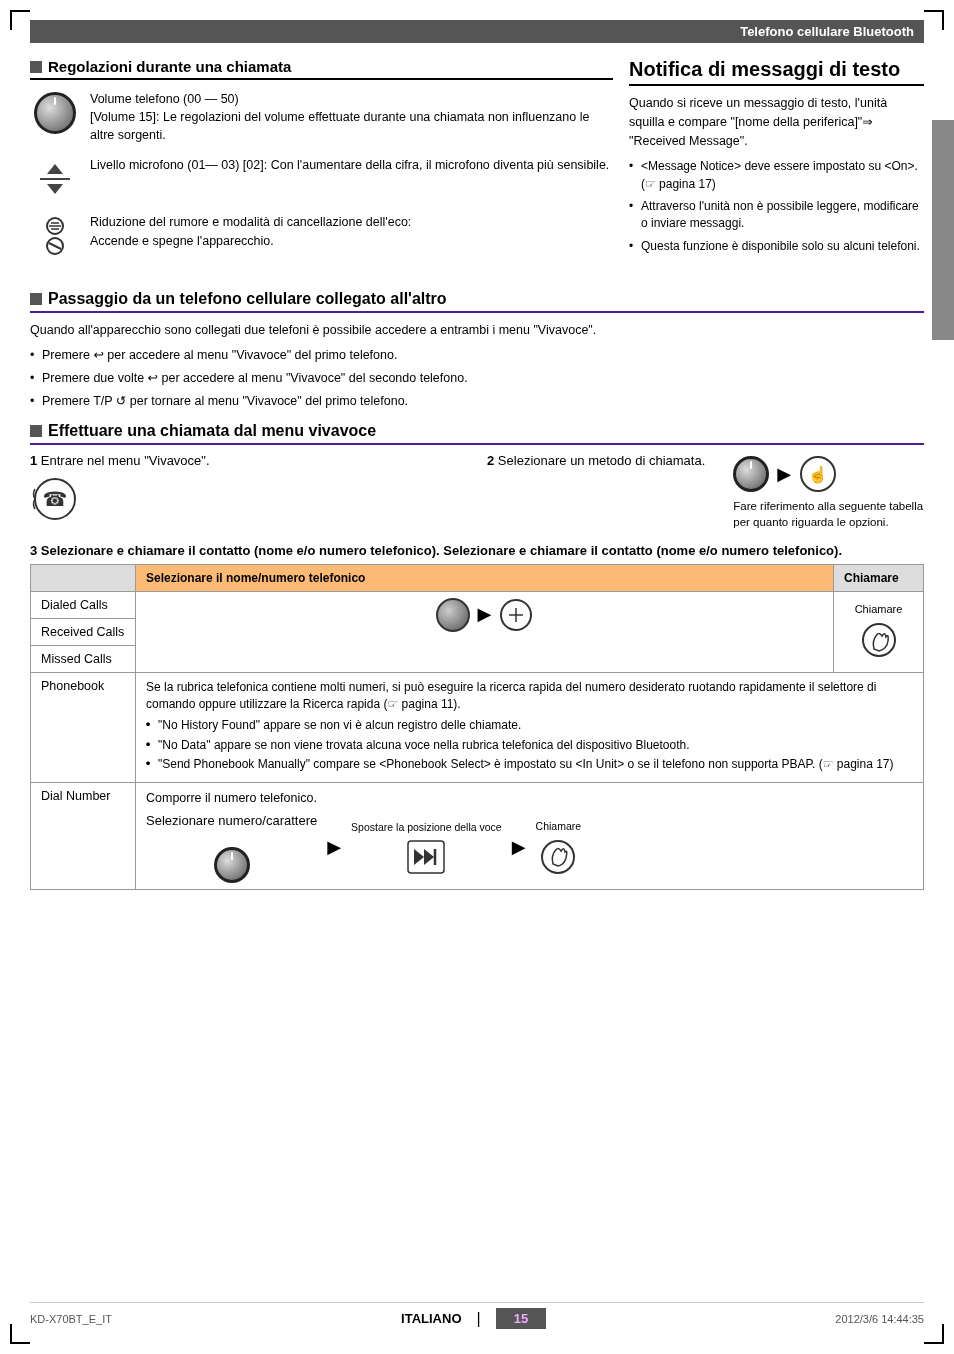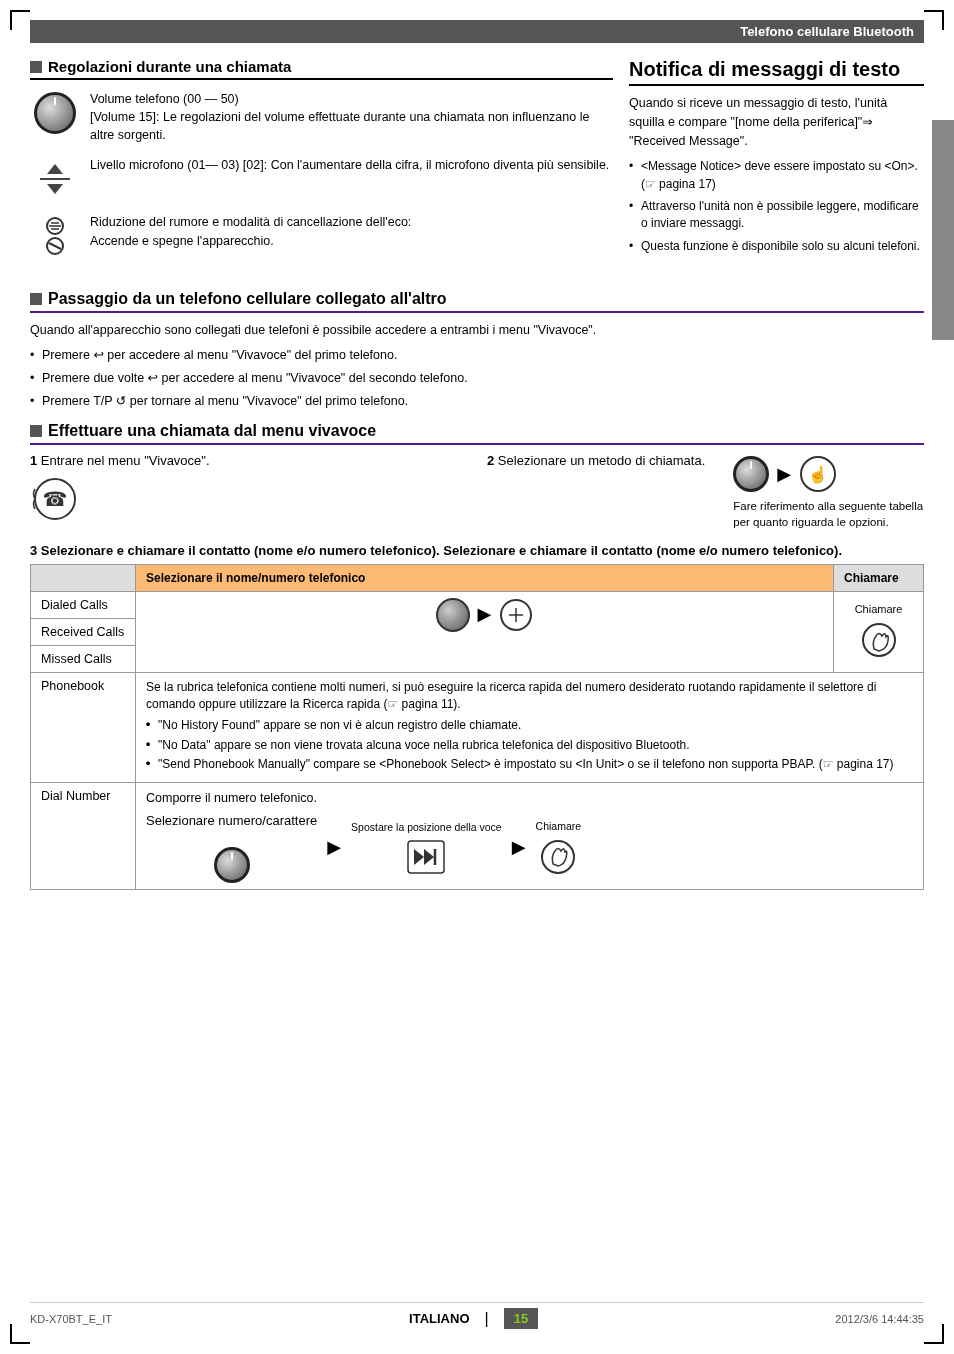--- a/index.html
+++ b/index.html
@@ -307,22 +307,22 @@
     }
 
     .footer-right {
       font-size: 11px;
       color: #555;
     }
 
     
     .page-indicator {
       background: #555;
-      color: #84cc16;
-      padding: 3px 10px;
+      color: #f0abfc;
+      padding: 3px 18px;
       font-size: 13px;
       font-weight: bold;
     }
 
     
     .noise-icon-container {
       display: flex;
       flex-direction: column;
       gap: 4px;
     }

